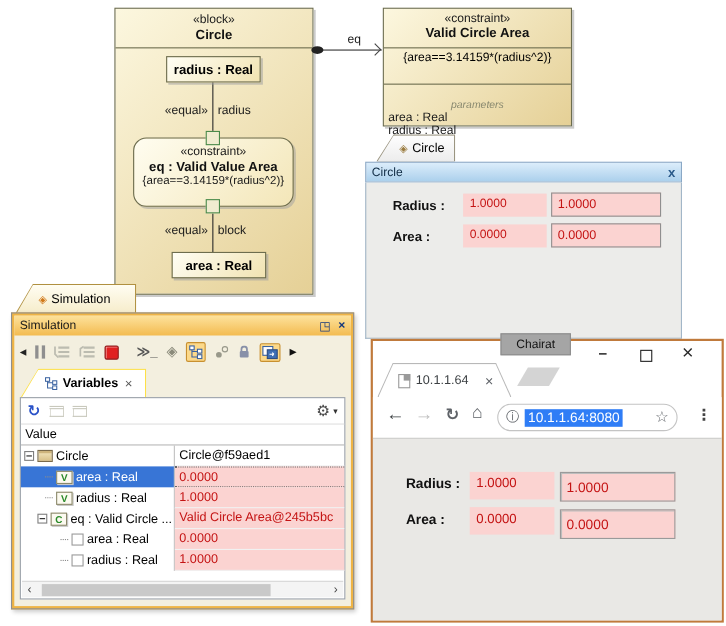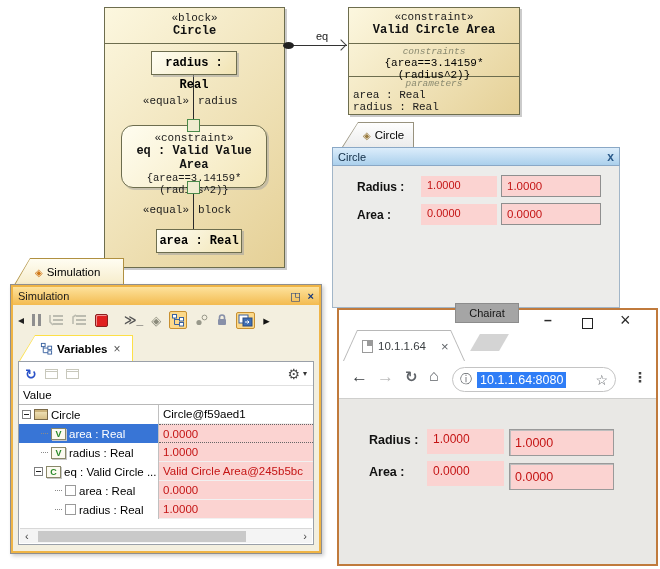--- a/index.html
+++ b/index.html
@@ -1,21 +1,21 @@
 <!DOCTYPE html>
 <html><head>
 <meta charset="utf-8">
 <style>
   * { margin:0; padding:0; box-sizing:border-box; }
   body { font-family:"Liberation Sans","DejaVu Sans",sans-serif; background:#fff; }
   #screen { position:relative; width:660px; height:569px; background:#fff; overflow:hidden; }
   .abs { position:absolute; }
 
   
-  .md-shape { background:linear-gradient(135deg,#fcf7df 0%,#e5d096 100%); border:1px solid #6d6d4e; box-shadow:2px 2px 0 rgba(160,160,160,.55);font-family:Liberation Mono, monospace; }
+  .md-shape { background:linear-gradient(135deg,#fcf7df 0%,#e5d096 100%); border:1px solid #6d6d4e; box-shadow:2px 2px 0 rgba(160,160,160,.55); }
   .md-part  { background:linear-gradient(135deg,#fffef4 0%,#f1e3b2 100%); border:1px solid #6d6d4e; box-shadow:2px 2px 0 rgba(160,160,160,.55); font-weight:bold; font-size:12px; text-align:center; }
   .stereo { font-size:11px; text-align:center; color:#1a1a1a; }
   .shape-name { font-size:12px; font-weight:bold; text-align:center; color:#111; }
   .cmp-head { font-size:9.5px; font-style:italic; text-align:center; color:#8a8a70; }
   .cmp-line { font-size:11px; color:#1a1a1a; padding-left:4px; }
   .vline { width:1px; background:#2a2a2a; }
   .port { width:13px; height:13px; background:#f0ecd0; border:1px solid #4a8a4a; }
   .edge-lbl { font-size:11px; color:#1a1a1a; }
 
   
@@ -117,24 +117,23 @@
     <div class="abs" style="left:283px;top:42px;width:11px;height:7px;background:#222;border-radius:50%;"></div>
     <div class="abs" style="left:337px;top:41px;width:8px;height:8px;border-top:1px solid #444;border-right:1px solid #444;transform:rotate(45deg);"></div>
     <div class="abs edge-lbl" style="left:316px;top:30px;">eq</div>
 
     <div class="abs md-shape" style="left:348px;top:7px;width:172px;height:108px;">
       <div style="padding-top:3px;border-bottom:1px solid #6d6d4e;height:36px;">
         <div class="stereo">«constraint»</div>
         <div class="shape-name">Valid Circle Area</div>
       </div>
       <div style="border-bottom:1px solid #6d6d4e;height:33px;padding-top:2px;">
-        <div class="cmp-head">constraints</div>
         <div style="font-size:11px;text-align:center;">{area==3.14159*(radius^2)}</div>
       </div>
-      <div style="padding-top:1px;">
+      <div style="padding-top:1px;margin-top:12px;">
         <div class="cmp-head">parameters</div>
         <div class="cmp-line">area : Real</div>
         <div class="cmp-line">radius : Real</div>
       </div>
     </div>
   </div>
 
   <div class="abs" style="left:332px;top:120px;width:288px;height:188px;z-index:3;">
     <div class="trap" style="left:10px;top:2px;width:72px;height:25px;background:#98927e;">
       <div class="trap-i" style="background:linear-gradient(#fefefe,#ececec);">

